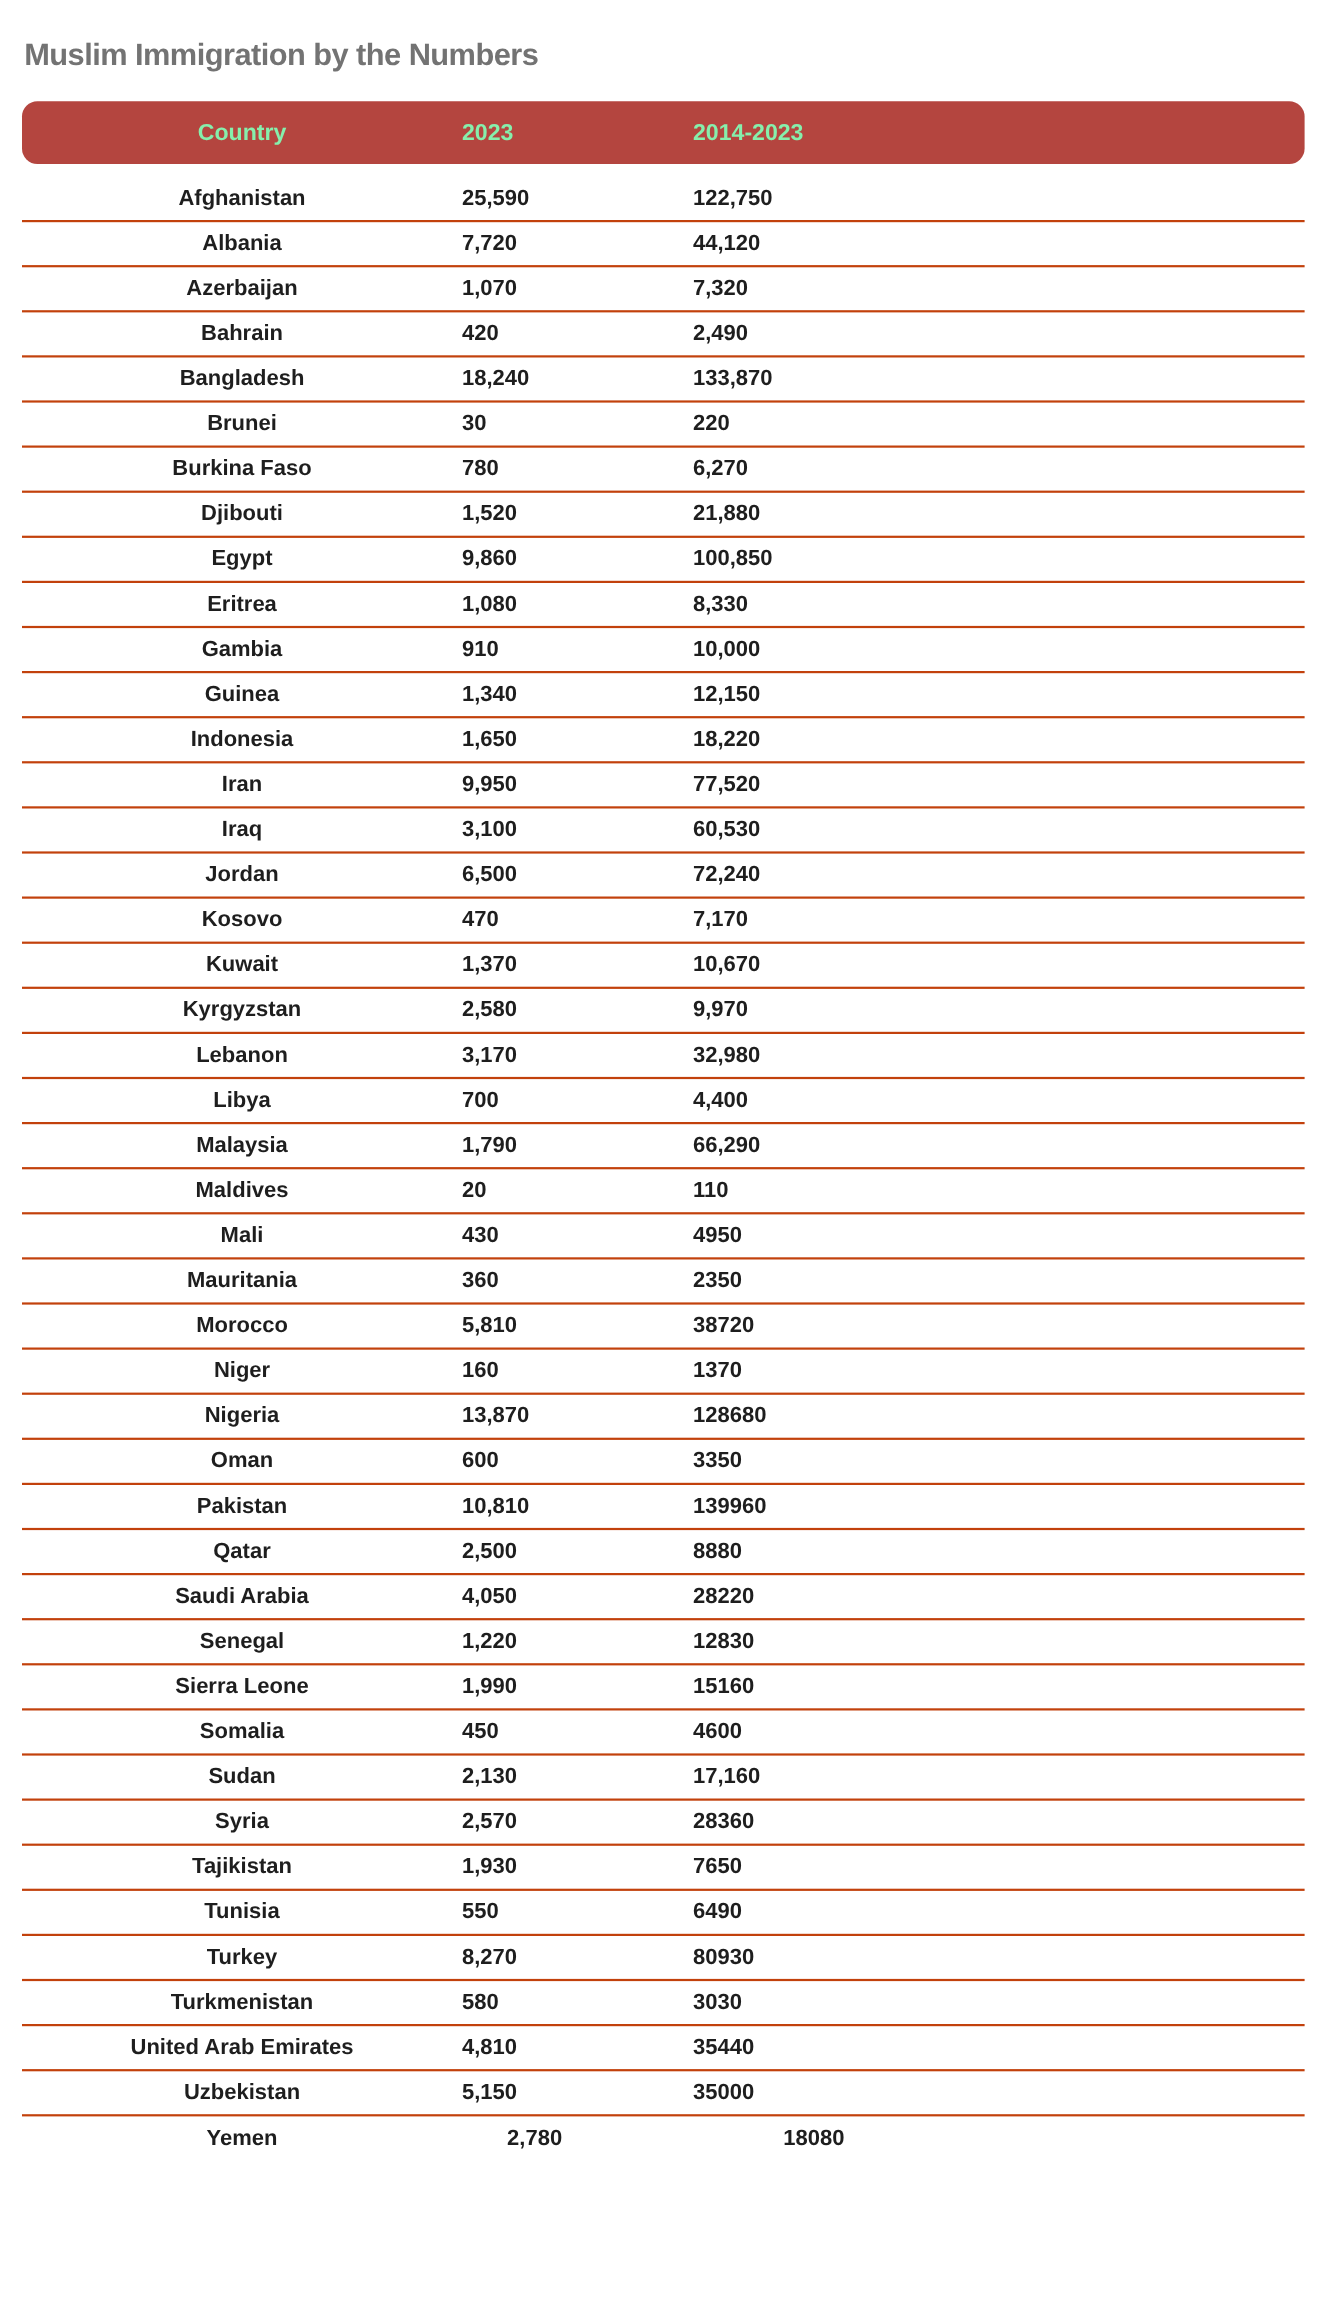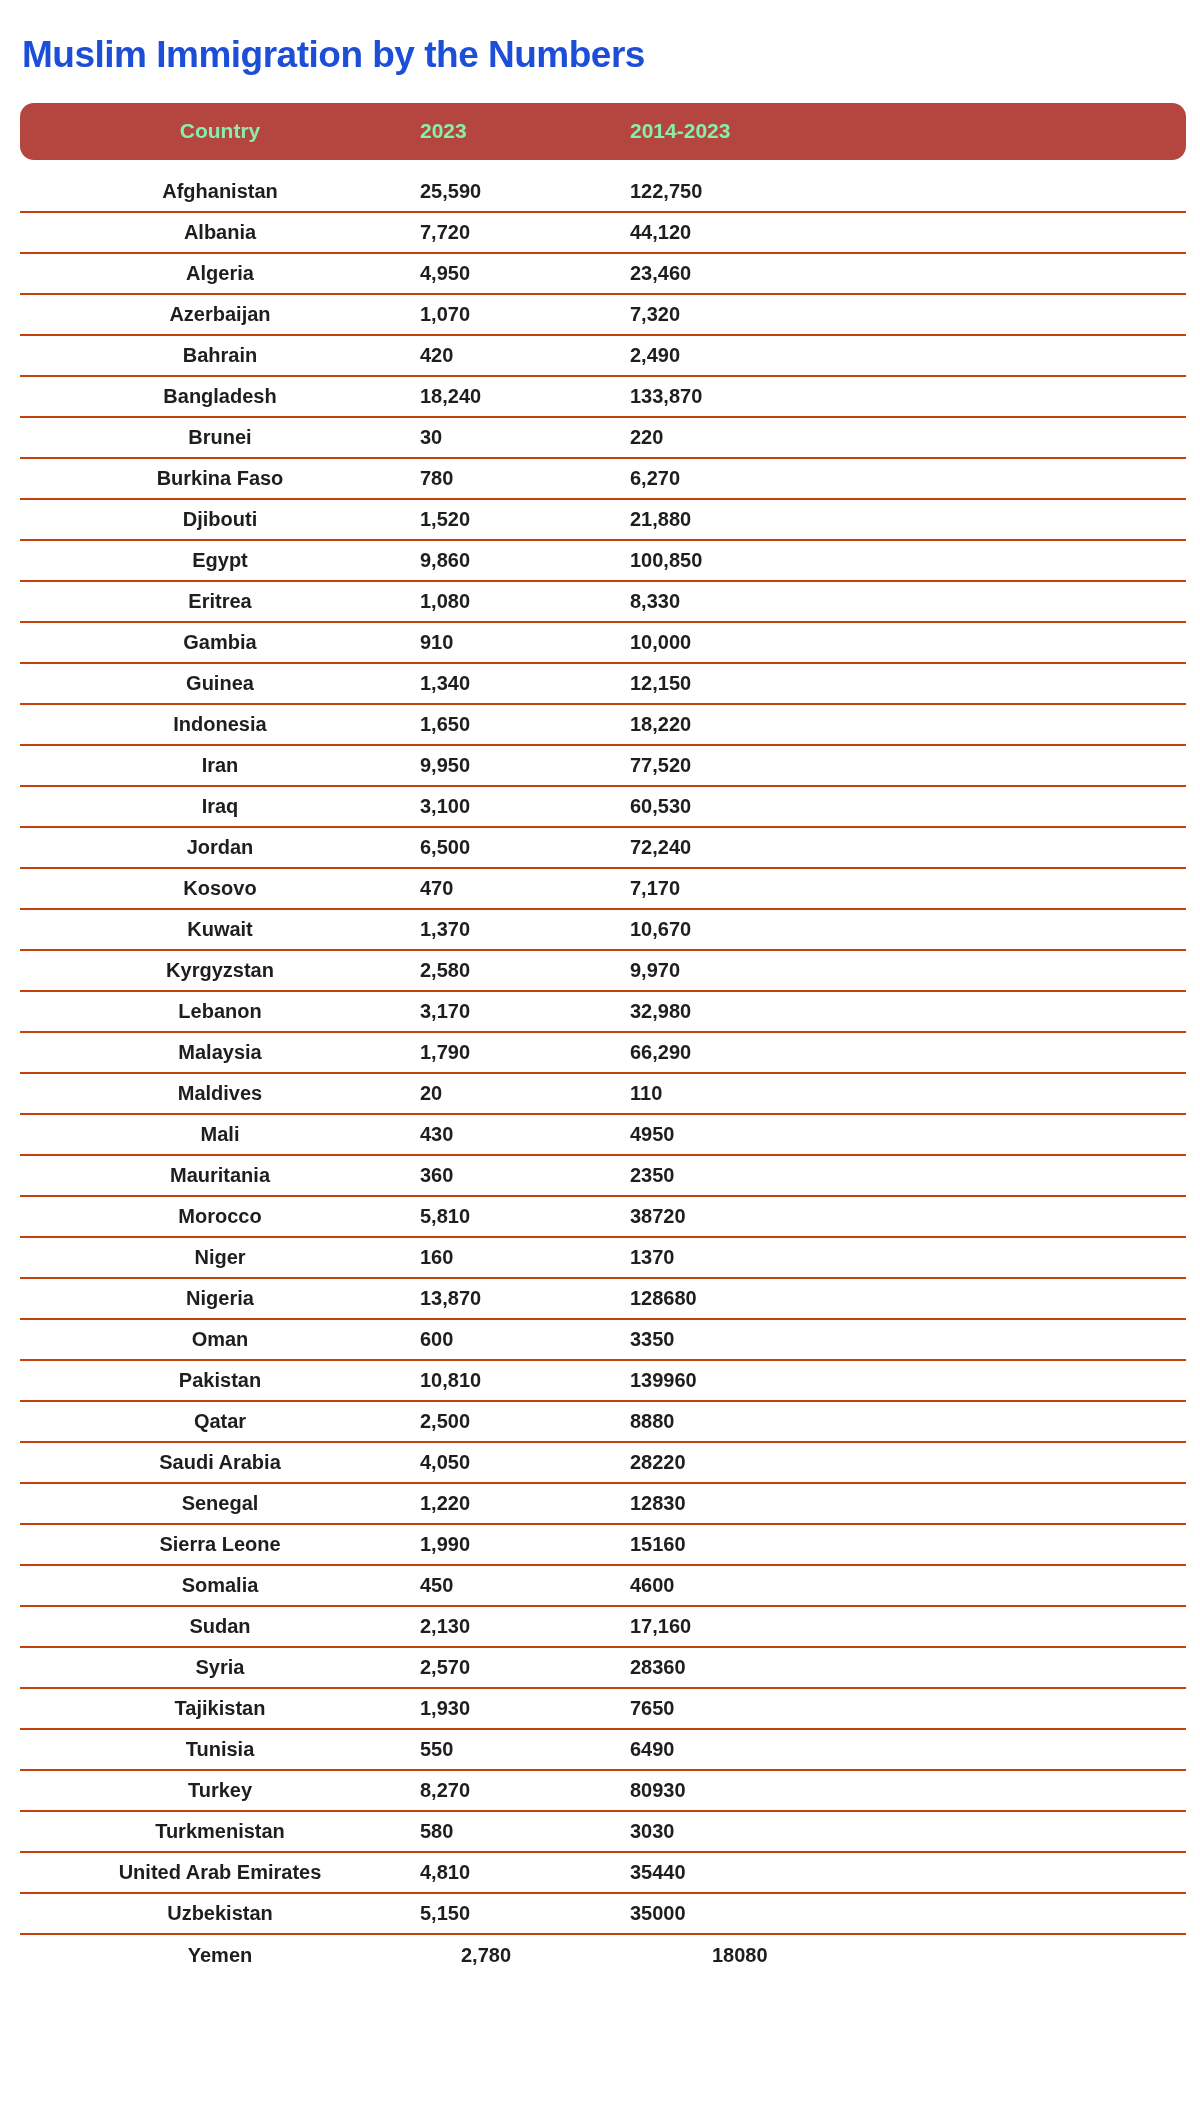--- a/index.html
+++ b/index.html
@@ -6,24 +6,24 @@
   body {
     width:1200px; height:2104px;
     font-family:"Liberation Sans", sans-serif;
     color:#1e1e1e;
     overflow:hidden;
   }
   * { box-sizing:border-box; }
 
   .page-title {
     margin:34px 20px 0 22px;
-    font-size:37px;
+    font-size:28px;
     font-weight:bold;
     letter-spacing:-0.5px;
-    color:#1d4ed8;
+    color:#737373;
     line-height:1.15;
   }
 
   .header-bar {
     margin:26px 14px 0 20px;
     height:57px;
     background:#b4453f;
     border-radius:14px;
     display:flex;
     align-items:center;
@@ -71,26 +71,20 @@
     <div class="spacer"></div>
   </div>
 
   <div class="row">
     <div class="c1">Albania</div>
     <div class="c2">7,720</div>
     <div class="c3">44,120</div>
     <div class="spacer"></div>
   </div>
 
-  <div class="row">
-    <div class="c1">Algeria</div>
-    <div class="c2">4,950</div>
-    <div class="c3">23,460</div>
-    <div class="spacer"></div>
-  </div>
 
   <div class="row">
     <div class="c1">Azerbaijan</div>
     <div class="c2">1,070</div>
     <div class="c3">7,320</div>
     <div class="spacer"></div>
   </div>
 
   <div class="row">
     <div class="c1">Bahrain</div>
@@ -205,20 +199,26 @@
     <div class="spacer"></div>
   </div>
 
   <div class="row">
     <div class="c1">Lebanon</div>
     <div class="c2">3,170</div>
     <div class="c3">32,980</div>
     <div class="spacer"></div>
   </div>
 
+  <div class="row">
+    <div class="c1">Libya</div>
+    <div class="c2">700</div>
+    <div class="c3">4,400</div>
+    <div class="spacer"></div>
+  </div>
 
   <div class="row">
     <div class="c1">Malaysia</div>
     <div class="c2">1,790</div>
     <div class="c3">66,290</div>
     <div class="spacer"></div>
   </div>
 
   <div class="row">
     <div class="c1">Maldives</div>

